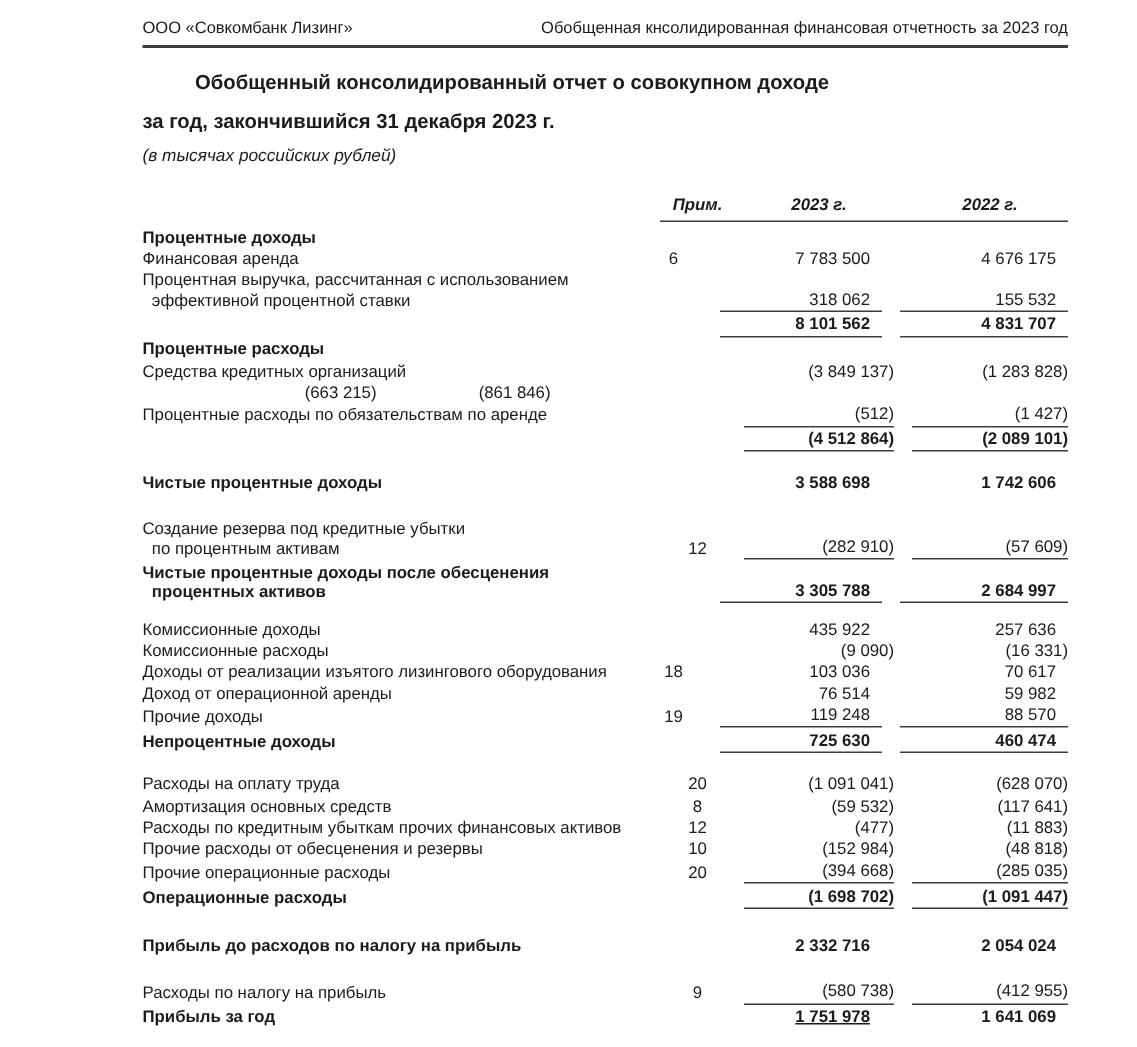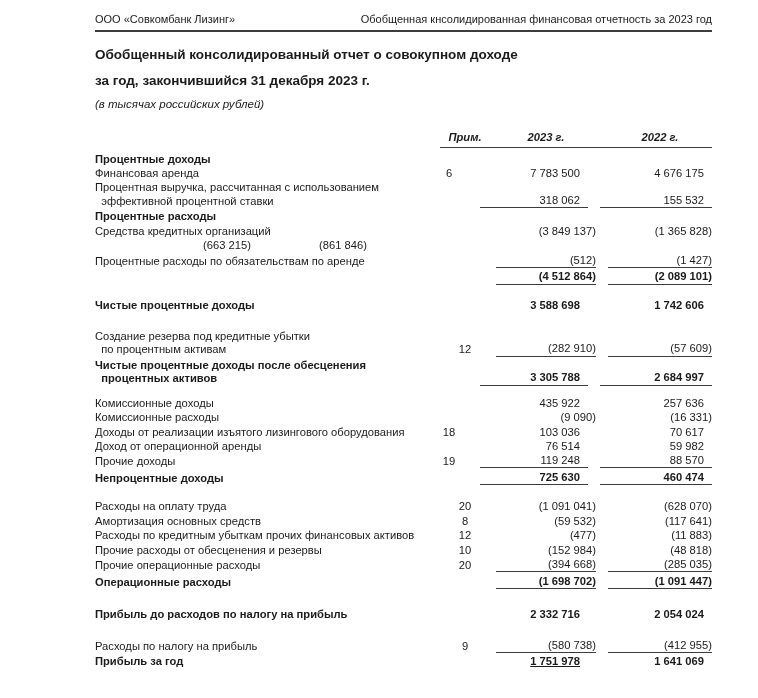--- a/index.html
+++ b/index.html
@@ -11,21 +11,21 @@
   .page { padding: 13px 46px 0 95px; }
 
   
   .runhead {
     display: flex; justify-content: space-between; align-items: flex-end;
     font-size: 11px; line-height: 13px;
     padding-bottom: 4px; border-bottom: 2px solid #3c3c3c;
   }
 
   
-  .title1 { margin-top: 15px; font-size: 13.5px; font-weight: bold; line-height: 15px; }
+  .title1 { margin-top: 15px; font-size: 13.5px; font-weight: bold; line-height: 15px; margin-left: 35px; }
   .title2 { margin-top: 11px; font-size: 13.5px; font-weight: bold; line-height: 15px; }
   .curnote { margin-top: 10px; font-size: 11.5px; font-style: italic; line-height: 13px; }
 
   
   .tbl { margin-top: 20px; font-size: 11.2px; }
   .tr { display: flex; align-items: flex-end; padding: 0.6px 0; }
   .td { line-height: 13.2px; }
   .c-label { flex: 1 1 auto; padding-right: 6px; white-space: pre-wrap; }
   .c-note  { width: 50px; margin-left: 0;  text-align: center; }
   .c-v1    { width: 100px; margin-left: 6px;  text-align: right; }
@@ -92,33 +92,39 @@
     </div>
 
     <div class="tr u">
       <div class="td c-label">Процентная выручка, рассчитанная с использованием
   эффективной процентной ставки</div>
       <div class="td c-note"></div>
       <div class="td c-v1 num" style="padding-right: 8px;">318 062</div>
       <div class="td c-v2 num" style="padding-right: 8px;">155 532</div>
     </div>
 
+    <div class="tr b u pt">
+      <div class="td c-label"></div>
+      <div class="td c-note"></div>
+      <div class="td c-v1 num" style="padding-right: 8px;">8 101 562</div>
+      <div class="td c-v2 num" style="padding-right: 8px;">4 831 707</div>
+    </div>
 
     <div class="tr sec pt">
       <div class="td c-label">Процентные расходы</div>
       <div class="td c-note"></div>
       <div class="td c-v1 num"></div>
       <div class="td c-v2 num"></div>
     </div>
 
     <div class="tr">
       <div class="td c-label">Средства кредитных организаций</div>
       <div class="td c-note"></div>
       <div class="td c-v1 num">(3 849 137)</div>
-      <div class="td c-v2 num">(1 365 828)</div>
+      <div class="td c-v2 num">(1 283 828)</div>
     </div>
 
     <div class="tr">
       <div class="td c-note"></div>
       <div class="td c-v1 num">(663 215)</div>
       <div class="td c-v2 num">(861 846)</div>
     </div>
 
     <div class="tr u">
       <div class="td c-label">Процентные расходы по обязательствам по аренде</div>

